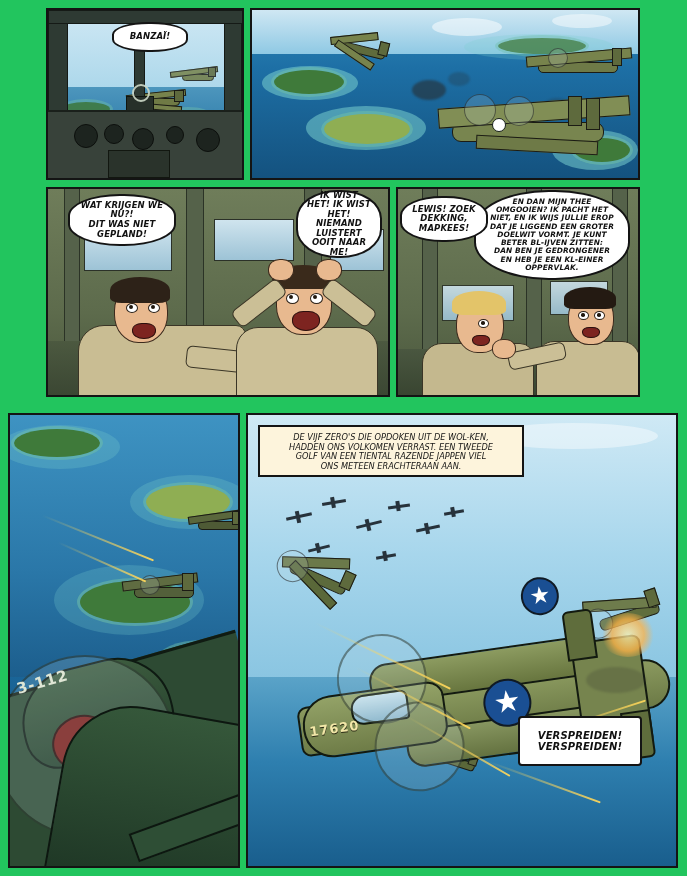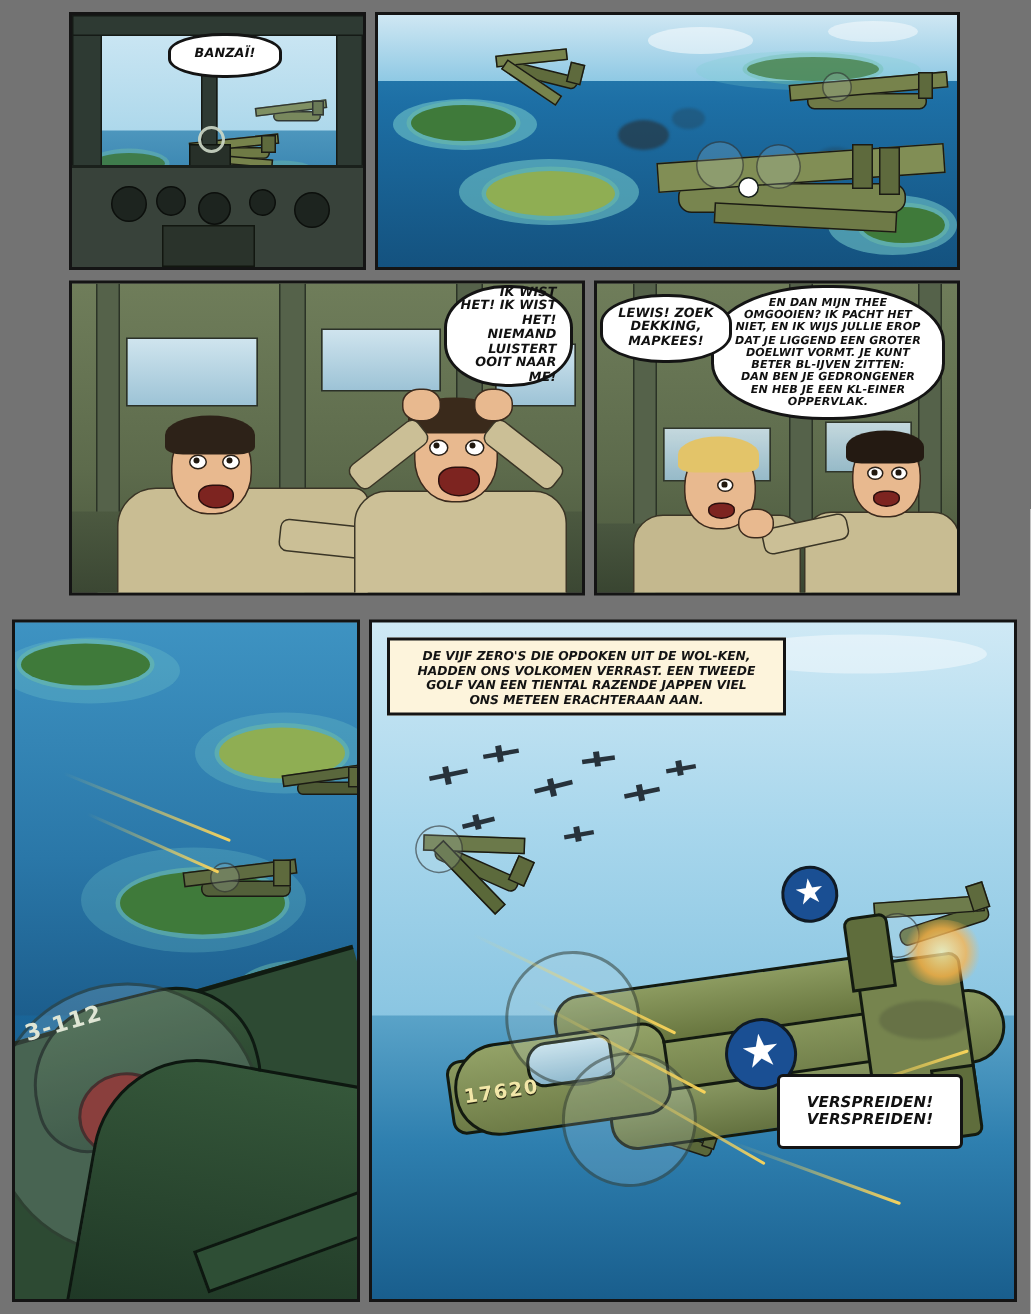--- a/index.html
+++ b/index.html
@@ -10,21 +10,21 @@
   body {
     width: 687px;
     height: 876px;
     font-family: "DejaVu Sans", sans-serif;
     overflow: hidden;
   }
   .page {
     position: relative;
     width: 687px;
     height: 876px;
-    background: #737373;
+    background: #22c55e;
   }
 
   
   .panel {
     position: absolute;
     border: 2px solid #141414;
     overflow: hidden;
     box-sizing: border-box;
   }
 
@@ -69,21 +69,21 @@
     border-radius: 4px;
     font-style: italic;
   }
   .caption {
     position: absolute;
     background: #fdf4dc;
     border: 2px solid #141414;
     padding: 6px 8px;
     box-sizing: border-box;
     font-family: "DejaVu Sans", sans-serif;
-    font-weight: bold;
+    font-weight: normal;
     font-style: italic;
     font-size: 8.2px;
     line-height: 1.18;
     color: #141414;
     text-transform: uppercase;
     text-align: center;
     white-space: pre-line;
     z-index: 6;
   }
 
@@ -355,21 +355,25 @@
       <div class="eye" style="left:86px; top:40px; width:11px; height:9px;"></div>
       <div class="pupil" style="left:89px; top:42px; width:4px; height:4px;"></div>
       <div class="mouth-open" style="left:68px; top:58px; width:26px; height:18px;"></div>
       <div class="arm" style="left:6px; top:40px; width:56px; height:18px; transform:rotate(-38deg);"></div>
       <div class="arm" style="left:96px; top:40px; width:56px; height:18px; transform:rotate(38deg);"></div>
       <div class="hand" style="left:44px; top:6px; width:24px; height:20px;"></div>
       <div class="hand" style="left:92px; top:6px; width:24px; height:20px;"></div>
     </div>
   </div>
 
-  <div class="balloon" style="left:296px; top:190px; width:86px; height:68px;text-align:right;">IK WIST
+  <div class="balloon" style="left:68px; top:194px; width:108px; height:52px;">WAT KRIJGEN WE
+NU?!
+DIT WAS NIET
+GEPLAND!</div>
+  <div class="balloon" style="left:296px; top:190px; width:86px; height:68px;">IK WIST
 HET! IK WIST
 HET! NIEMAND
 LUISTERT
 OOIT NAAR
 ME!</div>
 
   <div class="panel interior" style="left:396px; top:187px; width:244px; height:210px;">
     <div class="rib" style="left:24px; top:0; width:14px; height:210px;"></div>
     <div class="rib" style="left:128px; top:0; width:14px; height:210px;"></div>
     <div class="rib" style="left:214px; top:0; width:14px; height:210px;"></div>

